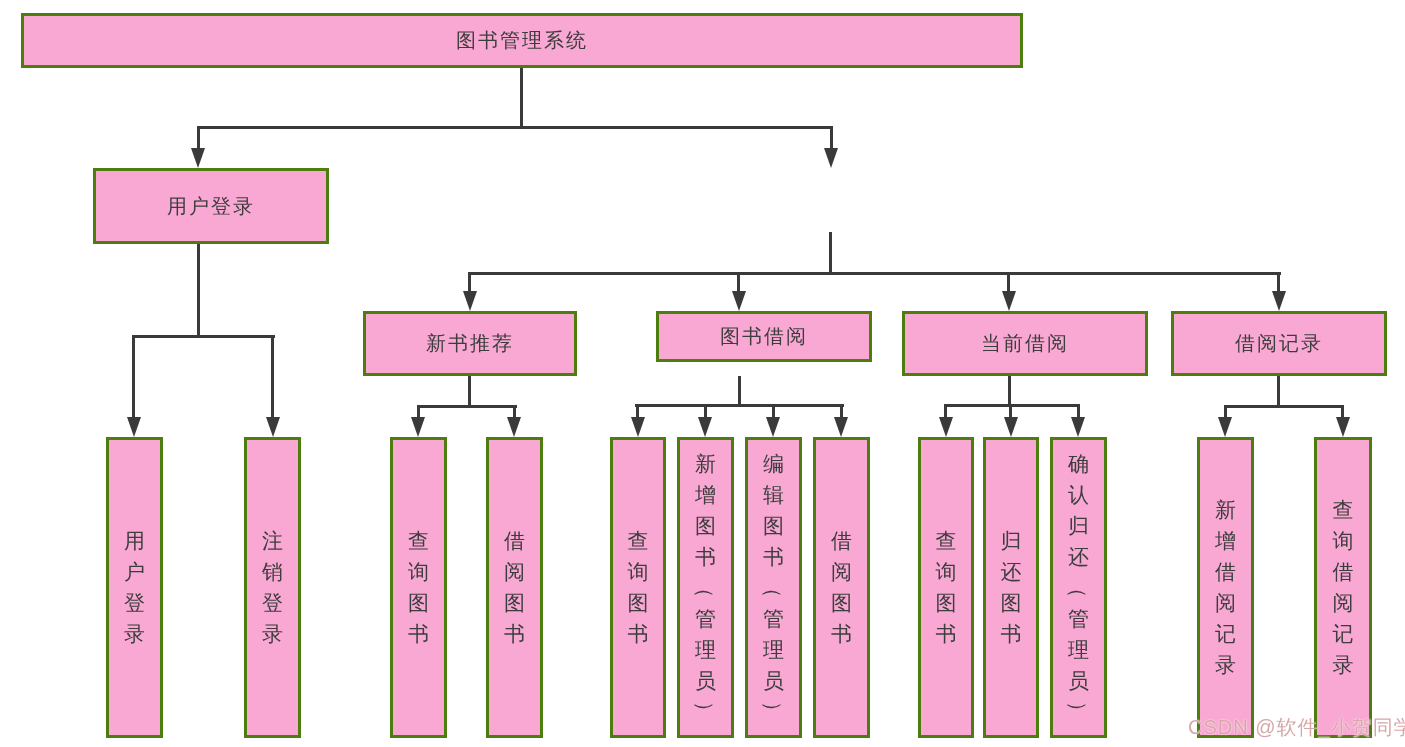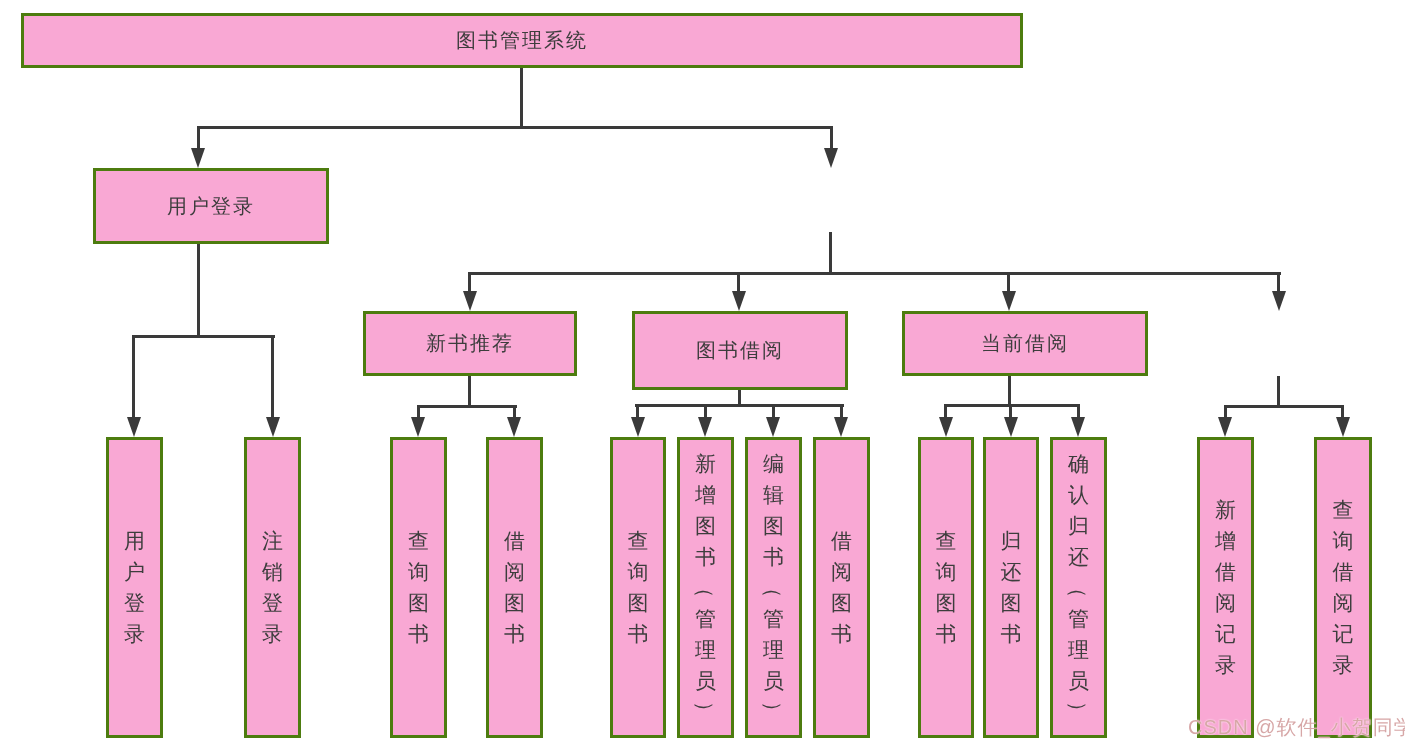--- a/index.html
+++ b/index.html
@@ -35,22 +35,23 @@
 </head>
 <body>
 
 <div class="canvas">
 
   <div class="box" style="left:21px;top:13px;width:1002px;height:55px;">图书管理系统</div>
 
   <div class="box" style="left:81px;top:168px;width:236px;height:76px;margin-left:12px;">用户登录</div>
 
   <div class="box" style="left:363px;top:311px;width:214px;height:65px;">新书推荐</div>
-  <div class="box" style="left:632px;top:311px;width:216px;height:79px;">图书借阅</div>
+  <div class="box" style="left:656px;top:311px;width:216px;height:51px;">图书借阅</div>
   <div class="box" style="left:902px;top:311px;width:246px;height:65px;">当前借阅</div>
+  <div class="box" style="left:1171px;top:311px;width:216px;height:65px;">借阅记录</div>
 
   <div class="box vbox" style="left:106px;top:437px;width:57px;height:301px;">
       <span>用</span>
       <span>户</span>
       <span>登</span>
       <span>录</span>
     </div>
   <div class="box vbox" style="left:244px;top:437px;width:57px;height:301px;">
       <span>注</span>
       <span>销</span>

